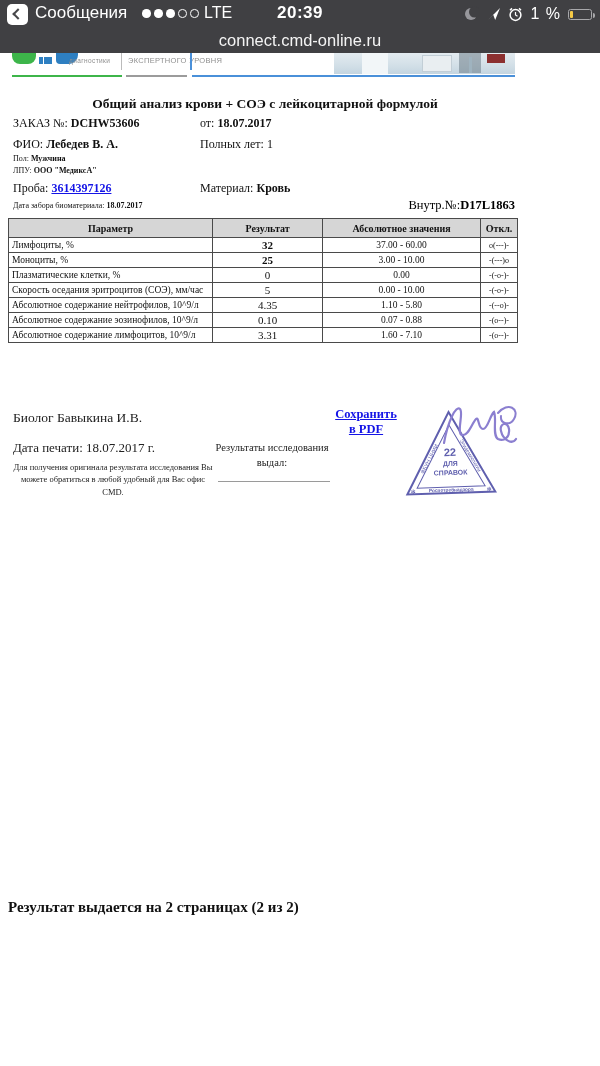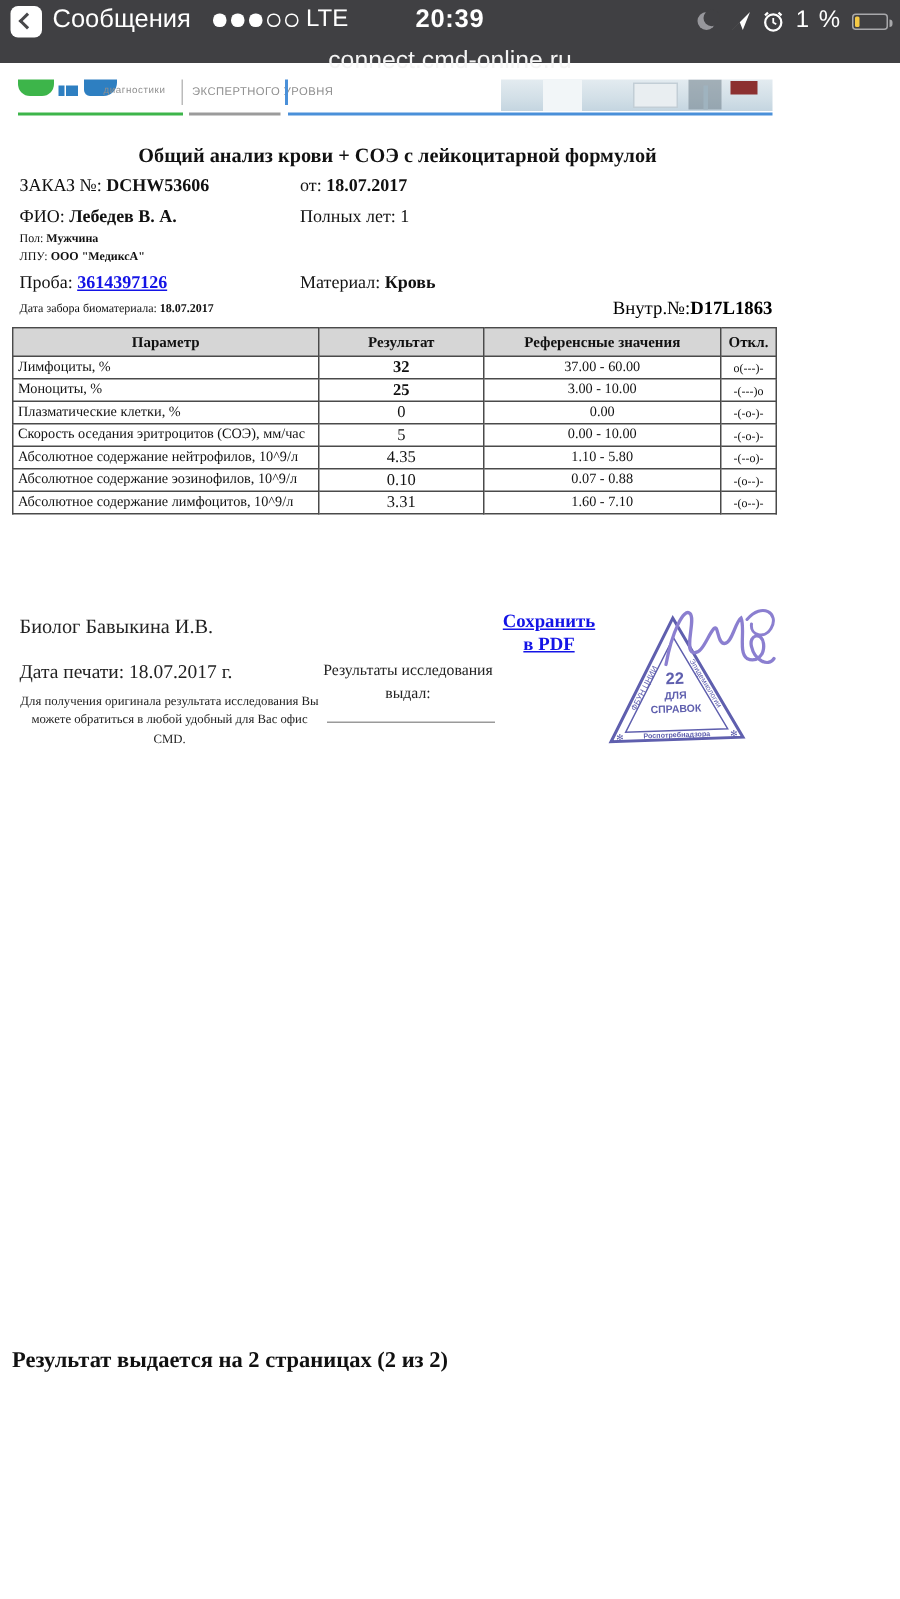--- a/index.html
+++ b/index.html
@@ -5,21 +5,21 @@
   * { box-sizing: border-box; margin: 0; padding: 0; }
   html,body { width:600px; height:1066px; }
   body {
     position: relative;
     background: #fff;
     font-family: "Liberation Serif", serif;
     overflow: hidden;
   }
   
   .topbar {
-    position:absolute; top:0; left:0; width:600px; height:42px;
+    position:absolute; top:0; left:0; width:600px; height:53px;
     background:#404043; color:#fff;
     font-family:"Liberation Sans", sans-serif;
   }
   .status-row { position:absolute; top:0; left:0; right:0; height:28px; }
   .back-btn { position:absolute; left:7px; top:4px; width:21px; height:21px;
     background:#fff; border-radius:5px; }
   .back-chevron { position:absolute; left:7px; top:5.5px; width:8px; height:8px;
     border-left:2.5px solid #47474a; border-bottom:2.5px solid #47474a;
     transform:rotate(45deg); }
   .back-label { position:absolute; left:35px; top:3px; font-size:17px; color:#fff; }
@@ -198,21 +198,21 @@
   <colgroup>
       <col style="width:204px">
       <col style="width:110px">
       <col style="width:158px">
       <col style="width:37px">
     </colgroup>
   <thead>
     <tr>
       <th>Параметр</th>
       <th>Результат</th>
-      <th>Референсные значения</th>
+      <th>Абсолютное значения</th>
       <th>Откл.</th>
     </tr>
   </thead>
   <tbody>
       <tr>
         <td class="c-param">Лимфоциты, %</td>
         <td class="c-result b">32</td>
         <td class="c-ref">37.00 - 60.00</td>
         <td class="c-dev">o(---)-</td>
       </tr>

